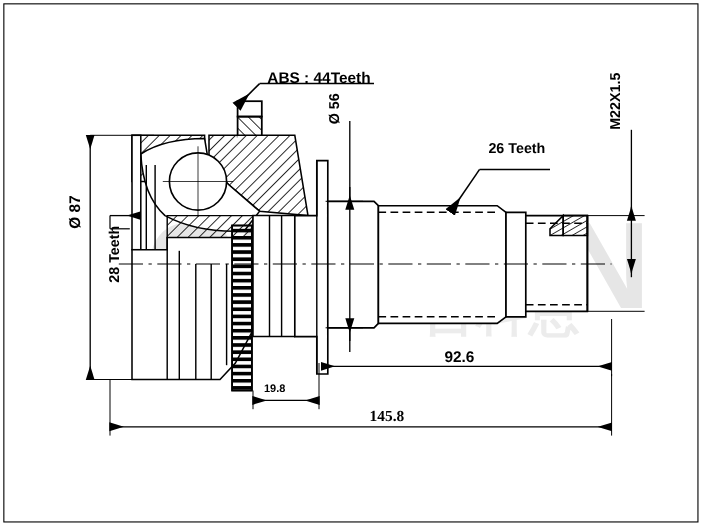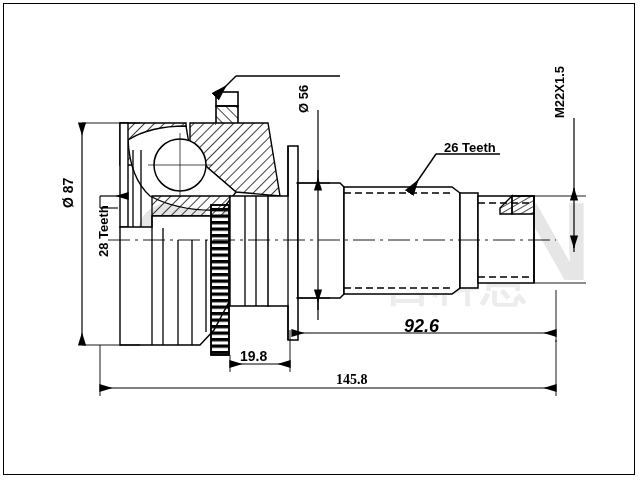--- a/index.html
+++ b/index.html
@@ -176,30 +176,31 @@
       </g>
 
       <g>
         <line x1="100" y1="388" x2="556" y2="388" marker-start="url(#arrStart)" marker-end="url(#arrEnd)"></line>
         <line x1="100" y1="345" x2="100" y2="396" stroke-width="0.9"></line>
         <line x1="556" y1="340" x2="556" y2="396" stroke-width="0.9"></line>
       </g>
     </g>
   </svg>
 
+  <div class="lbl" style="left:243px;top:62px;font-size:14px;">ABS : 44Teeth</div>
 
   <div class="lbl" style="left:296px;top:113px;font-size:13px;transform:rotate(-90deg);transform-origin:left top;">Ø 56</div>
 
-  <div class="lbl" style="left:444px;top:140px;font-size:13px;text-align:center;">26 Teeth</div>
+  <div class="lbl" style="left:444px;top:127px;font-size:13px;text-align:center;">26 Teeth</div>
 
   <div class="lbl" style="left:552px;top:118px;font-size:13px;transform:rotate(-90deg);transform-origin:left top;">M22X1.5</div>
 
   <div class="lbl" style="left:60px;top:208px;font-size:14px;transform:rotate(-90deg);transform-origin:left top;">Ø 87</div>
 
   <div class="lbl" style="left:96px;top:257px;font-size:13px;transform:rotate(-90deg);transform-origin:left top;">28 Teeth</div>
 
-  <div class="lbl" style="left:240px;top:348px;font-size:14px;">19.8</div>
-
-  <div class="lbl" style="left:404px;top:316px;font-size:18px;font-style:italic;">92.6</div>
+  <div class="lbl" style="left:240px;top:348px;font-size:10px;">19.8</div>
+
+  <div class="lbl" style="left:404px;top:316px;font-size:14px;">92.6</div>
 
   <div class="lbl" style="left:336px;top:372px;font-size:14px;font-family:Liberation Serif, serif;">145.8</div>
 
 </div>
 
 </body></html>

